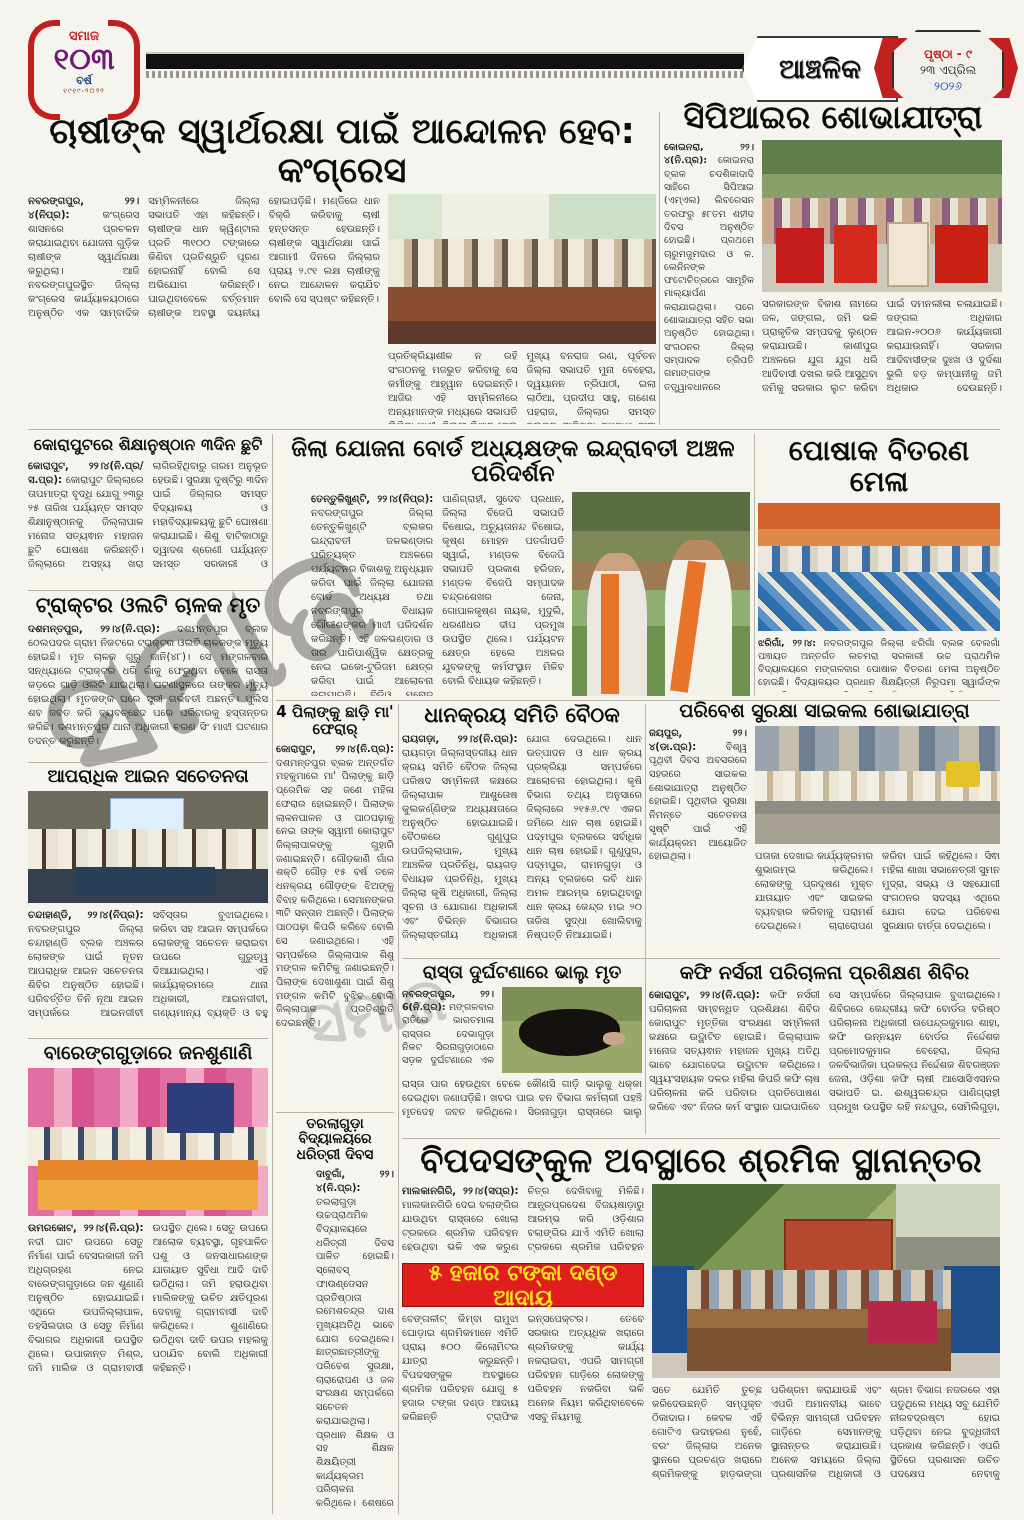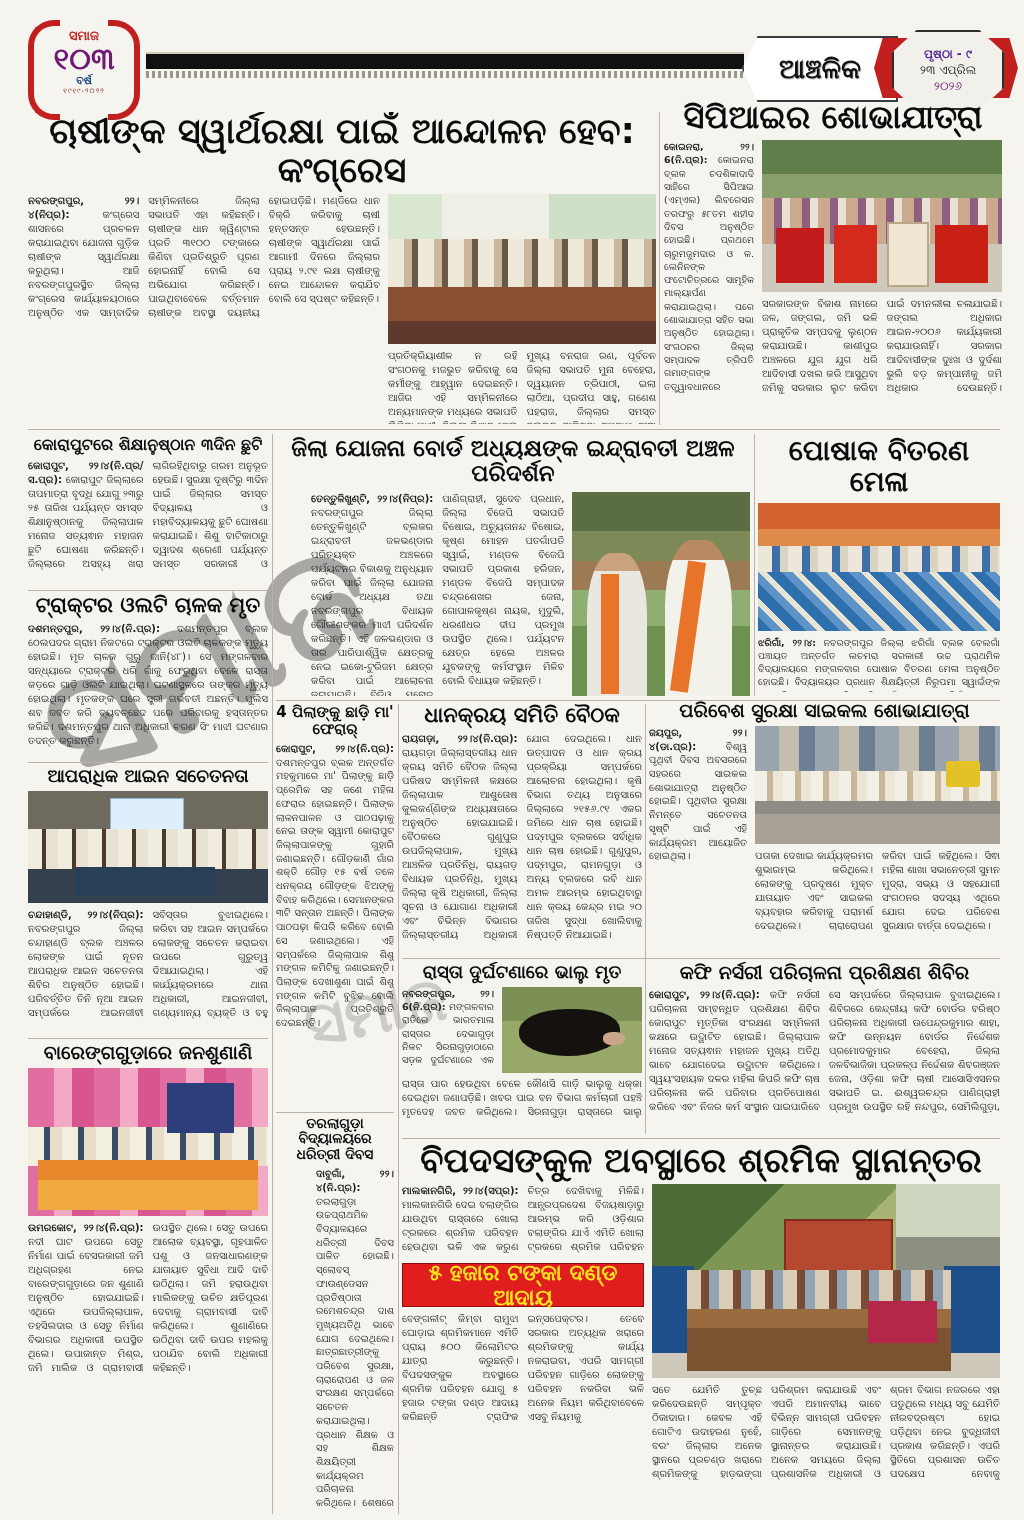--- a/index.html
+++ b/index.html
@@ -53,23 +53,23 @@
       </div>
     </div>
     <div class="bar-black"></div>
     <div class="bar-dots"></div>
     <div class="section-badge">
       <span style="font-size:27px;font-weight:bold;color:#111;text-shadow:1px 1px 0 #bbb;">ଆଞ୍ଚଳିକ</span>
     </div>
     <div class="date-badge">
       <div class="date-red"></div>
       <div class="date-oct">
-        <span style="font-size:12px;font-weight:bold;color:#4c1d95;">ପୃଷ୍ଠା - ୯</span>
+        <span style="font-size:12px;font-weight:bold;color:#b91c1c;">ପୃଷ୍ଠା - ୯</span>
         <span style="font-size:12px;color:#222;">୨୩ ଏପ୍ରିଲ</span>
-        <span style="font-size:12px;color:#701a75;">୨୦୨୬</span>
+        <span style="font-size:12px;color:#1d4ed8;">୨୦୨୬</span>
       </div>
     </div>
   </header>
 
   <div class="wm" style="left:20px;top:520px;width:580px;font-size:150px;opacity:.42;transform:rotate(-28deg);">ସମାଜ</div>
   <div class="wm" style="left:300px;top:940px;width:480px;font-size:62px;opacity:.22;transform:rotate(-12deg);">ସମାଜ</div>
 
   <div class="hrule" style="left:28px;top:429px;width:972px;"></div>
   <div class="hrule" style="left:28px;top:590px;width:240px;"></div>
   <div class="hrule" style="left:28px;top:762px;width:240px;"></div>
@@ -101,21 +101,21 @@
           <span>ପ୍ରତିକ୍ରିୟାଶୀଳ ନ ରହି ସଂଗଠନକୁ ମଜଭୁତ କରିବାକୁ ସେ କର୍ମୀଙ୍କୁ ଆହ୍ୱାନ ଦେଇଛନ୍ତି। ଆଜିର ଏହି ସମ୍ମିଳନୀରେ ଅନ୍ୟମାନଙ୍କ ମଧ୍ୟରେ ସଭାପତି ଲିପିକା ମାଝୀ, ଜିଲ୍ଲା କିଷାନ୍ ସେଲ ମୁଖ୍ୟ ବନରାଜ ରଣ, ପୂର୍ବତନ ଜିଲ୍ଲା ସଭାପତି ମୁନା ବେହେରା, ଦ୍ୱୟାନନ ତ୍ରିପାଠୀ, ଇଲା ଲାଠିଆ, ପ୍ରଦୀପ ସାହୁ, ଗଣେଶ ପହରାଜ, ଜିଲ୍ଲାର ସମସ୍ତ ବ୍ଲକରୁ ଆସିଥିବା ସମବାୟ ସଂସ୍ଥା ଦଳୀୟ ସଭ୍ୟଙ୍କ ସମେତ ବହୁ କର୍ମକର୍ତ୍ତା ଯୋଗ ଦେଇଥିଲେ।</span>
         </div>
       </div>
     </div>
   </section>
 
   <section class="art" style="left:664px;top:100px;width:338px;height:324px;">
     <h1 class="hl" style="font-size:32px;">ସିପିଆଇର ଶୋଭାଯାତ୍ରା</h1>
     <div class="row">
       <div class="cols c1" style="width:90px;height:258px;font-size:9.5px;">
-        <span class="dl">କୋଇନରା, ୨୨।6(ନି.ପ୍ର):</span>
+        <span class="dl">କୋଇନରା, ୨୨।୪(ନି.ପ୍ର):</span>
         <span>କୋଇନରା ବ୍ଲକ ଚଦଶିକାଦାଦି ସାହିରେ ସିପିଆଇ (ଏମ୍ଏଲ) ଲିବରେସନ ତରଫରୁ ୫୮ତମ ଶହୀଦ ଦିବସ ଅନୁଷ୍ଠିତ ହୋଇଛି। ପ୍ରଥମେ ଚାରୁମଜୁମଦାର ଓ କ. ଲେନିନଙ୍କ ଫଟୋଚିତ୍ରରେ ସାମୂହିକ ମାଲ୍ୟାର୍ପଣ କରାଯାଇଥିଲା। ପରେ ଶୋଭାଯାତ୍ରା ସହିତ ସଭା ଅନୁଷ୍ଠିତ ହୋଇଥିଲା। ସଂଗଠନର ଜିଲ୍ଲା ସମ୍ପାଦକ ତ୍ରିପତି ଗମାଙ୍ଗଙ୍କ ତତ୍ତ୍ୱାବଧାନରେ ଶୋଭାଯାତ୍ରୀ ପାତିକା, ଅନିରୁଦ୍ଧ ନାଇକା, ମୁରଲା ମୁଣ୍ଡକା, ବୁଦୁ ନାଇକା, ତୁକସା କୁମୁଟିକା, ମୋହନ ପାତିକା, ଶିବ ହରଲା, ସେଣ୍ଟିଆମା କଣ୍ଡାଶ୍ରି, ମୋହନ ନାଇକା, ଶୁକ୍ରୁଦୁ ତୋଇକା ପ୍ରମୁଖ ଉପସ୍ଥିତ ରହିଥିଲେ। ସଭାରେ</span>
       </div>
       <div style="width:240px;">
         <div class="photo" style="height:152px;">
           <div class="sh" style="left:0;top:0;width:100%;height:40%;background:linear-gradient(180deg,#5f7e4a 0 55%,#8aa06b 55% 100%);"></div>
           <div class="sh" style="left:0;top:38%;width:100%;height:30%;background:repeating-linear-gradient(90deg,#caa98e 0 12px,#8e5f7e 12px 20px,#e8e2d2 20px 28px);"></div>
           <div class="sh" style="left:6%;top:58%;width:20%;height:36%;background:#c41c1c;"></div>
           <div class="sh" style="left:30%;top:56%;width:18%;height:38%;background:#d42a1e;"></div>
           <div class="sh" style="left:52%;top:54%;width:16%;height:40%;background:#efe6d4;border:2px solid #b9a888;"></div>
           <div class="sh" style="left:72%;top:56%;width:22%;height:38%;background:#c92016;"></div>

